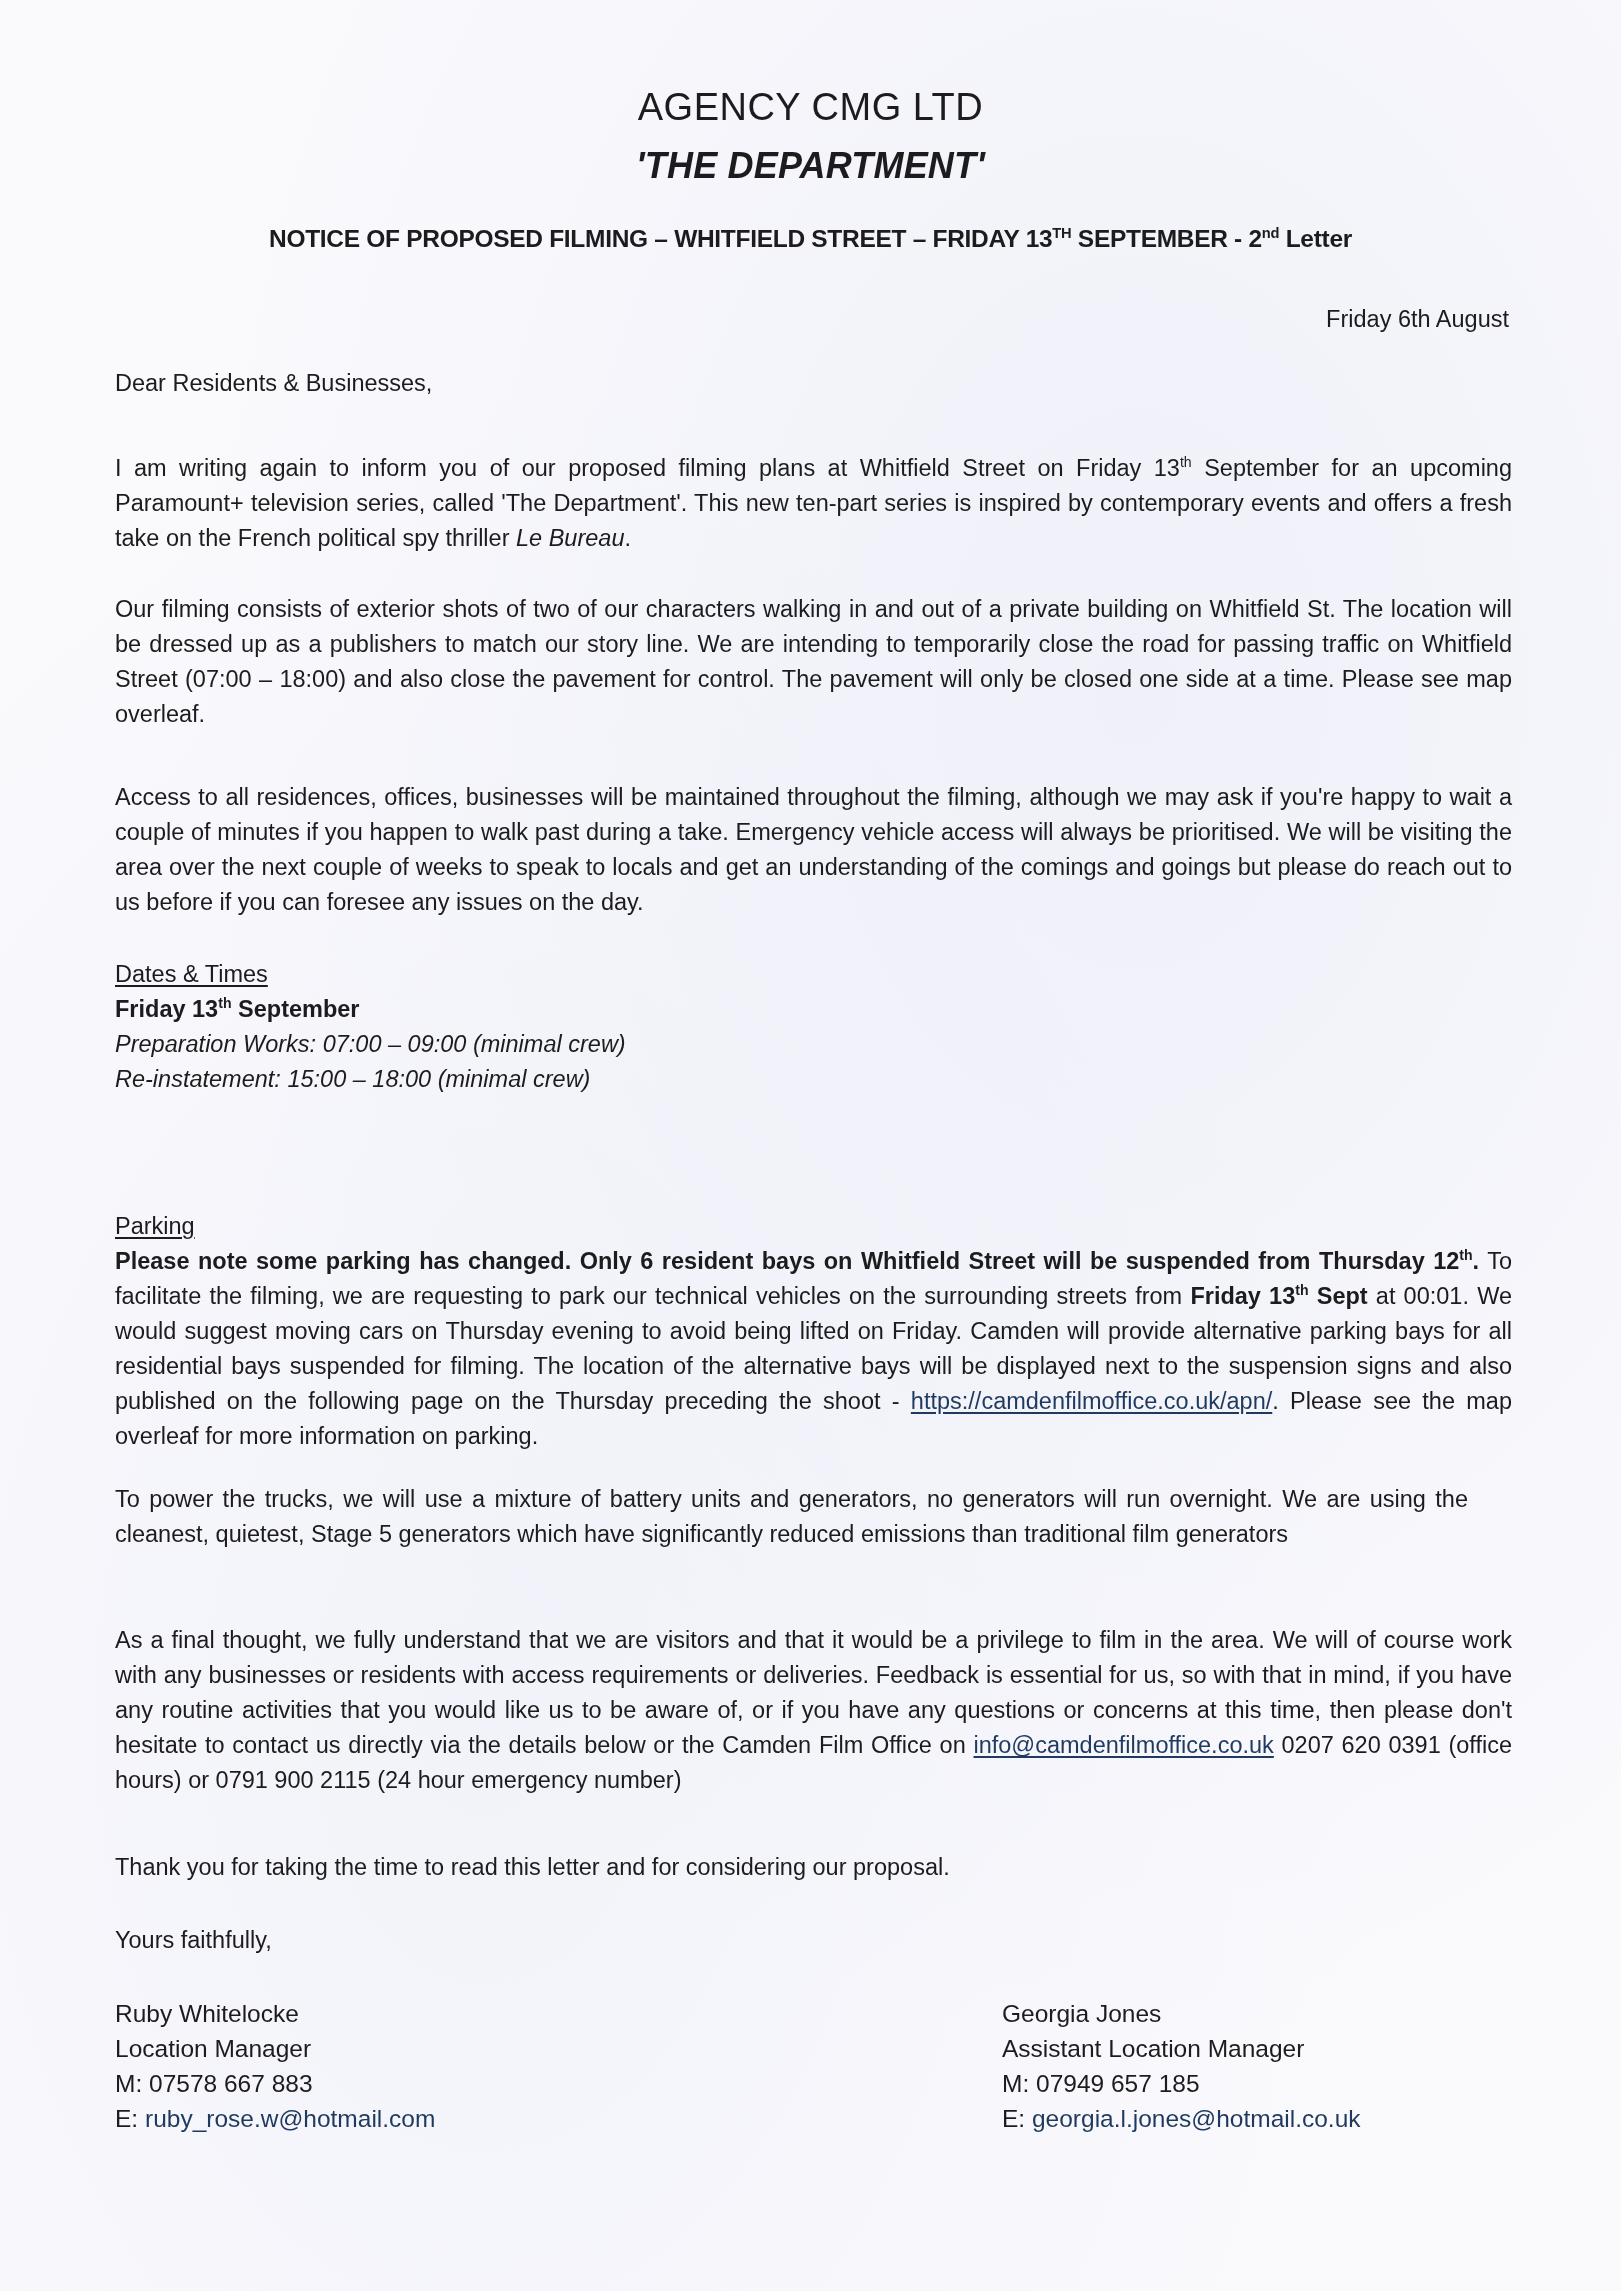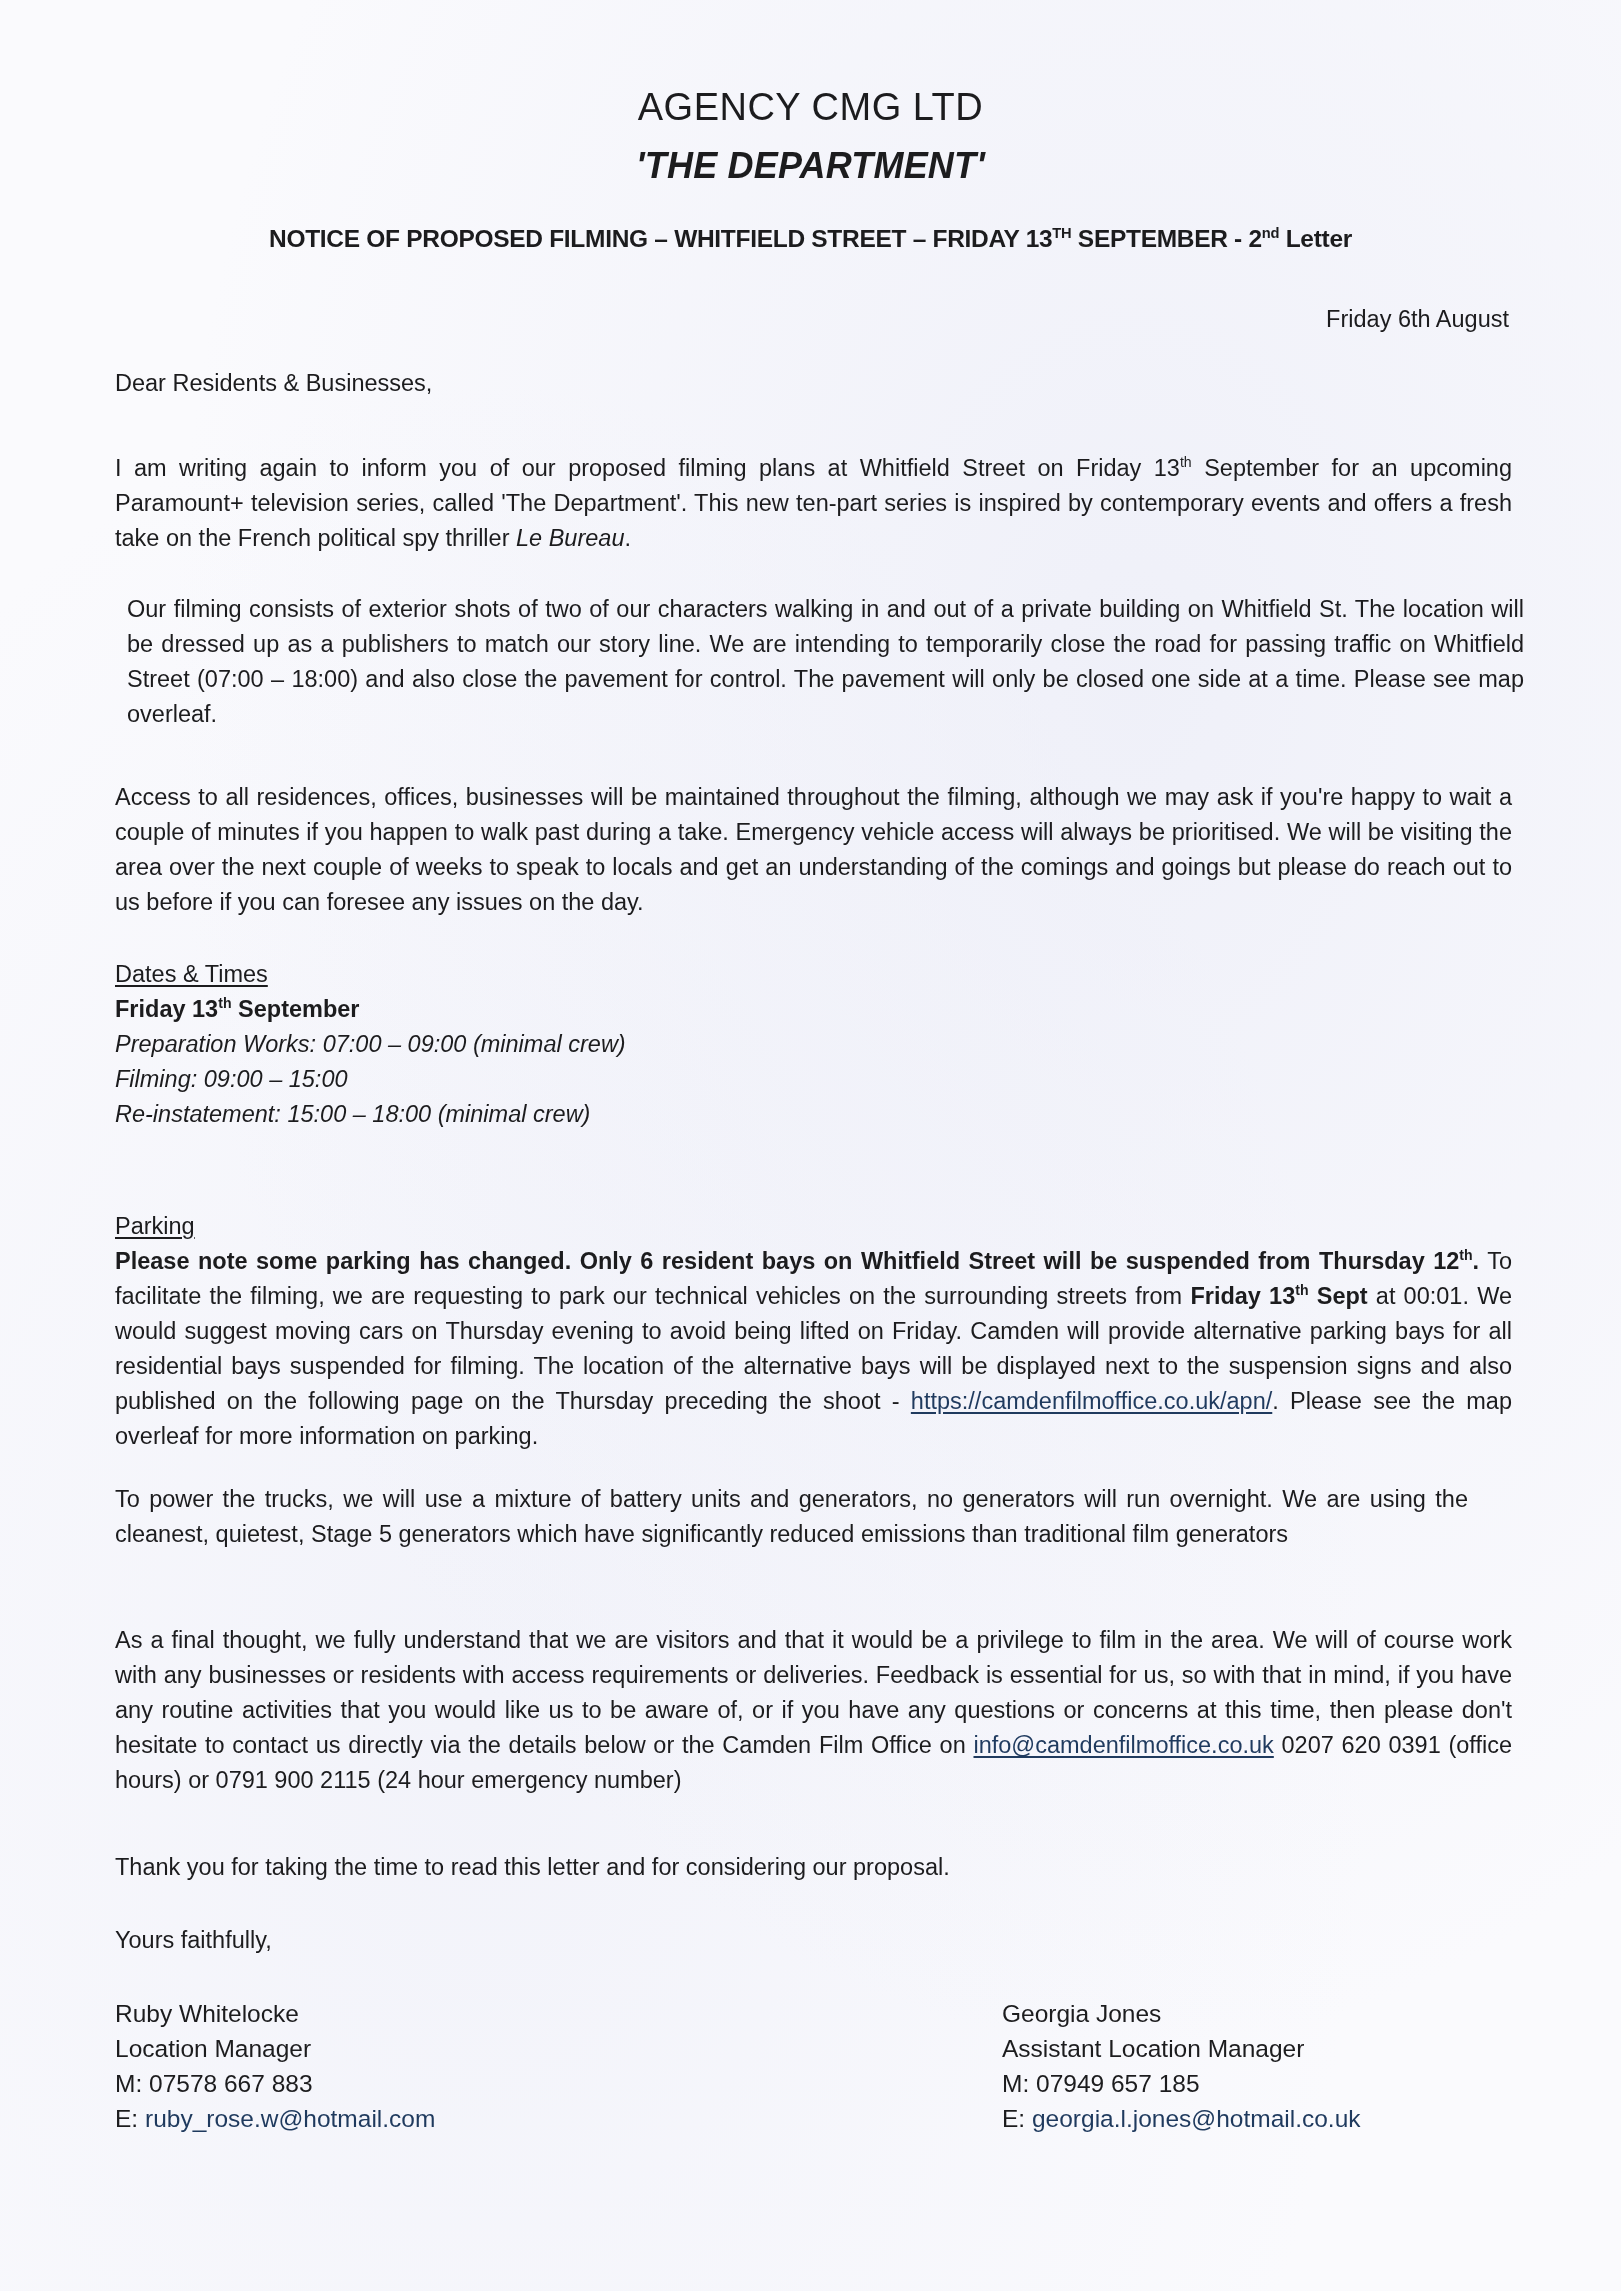--- a/index.html
+++ b/index.html
@@ -70,21 +70,21 @@
       width: 1397px;
       font-size: 23.5px;
       line-height: 35px;
     }
     .body p {
       margin: 0;
       text-align: justify;
     }
     .salutation { top: 366px; }
     .para1 { top: 451px; }
-    .para2 { top: 592px; margin-left: 12px; }
+    .para2 { top: 592px; }
     .para3 { top: 780px; }
     .dates-section { top: 957px; }
     .parking-section { top: 1209px; }
     .para-power { top: 1482px; }
     .para-final { top: 1623px; }
     .thanks { top: 1850px; }
     .closing { top: 1923px; }
     .heading-u {
       text-decoration: underline;
       text-underline-offset: 2.9px;
@@ -133,21 +133,20 @@
   </div>
 
   <div class="body para3">
     <p>Access to all residences, offices, businesses will be maintained throughout the filming, although we may ask if you're happy to wait a couple of minutes if you happen to walk past during a take. Emergency vehicle access will always be prioritised. We will be visiting the area over the next couple of weeks to speak to locals and get an understanding of the comings and goings but please do reach out to us before if you can foresee any issues on the day.</p>
   </div>
 
   <div class="body dates-section">
     <span class="line heading-u">Dates &amp; Times</span>
     <span class="line bold"><span>Friday 13</span><sup>th</sup><span> September</span></span>
     <span class="line ital">Preparation Works: 07:00 – 09:00 (minimal crew)</span>
-    <span class="line ital">Filming: 09:00 – 15:00</span>
     <span class="line ital">Re-instatement: 15:00 – 18:00 (minimal crew)</span>
   </div>
 
   <div class="body parking-section">
     <span class="line heading-u">Parking</span>
     <p>
       <span class="bold"><span>Please note some parking has changed. Only 6 resident bays on Whitfield Street will be suspended from Thursday 12</span><sup>th</sup><span>.</span></span>
       <span>To facilitate the filming, we are requesting to park our technical vehicles on the surrounding streets from </span><span class="bold"><span>Friday 13</span><sup>th</sup><span> Sept</span></span><span> at 00:01. We would suggest moving cars on Thursday evening to avoid being lifted on Friday. Camden will provide alternative parking bays for all residential bays suspended for filming. The location of the alternative bays will be displayed next to the suspension signs and also published on the following page on the Thursday preceding the shoot - </span><a class="link">https://camdenfilmoffice.co.uk/apn/</a><span>. Please see the map overleaf for more information on parking.</span>
     </p>
   </div>

